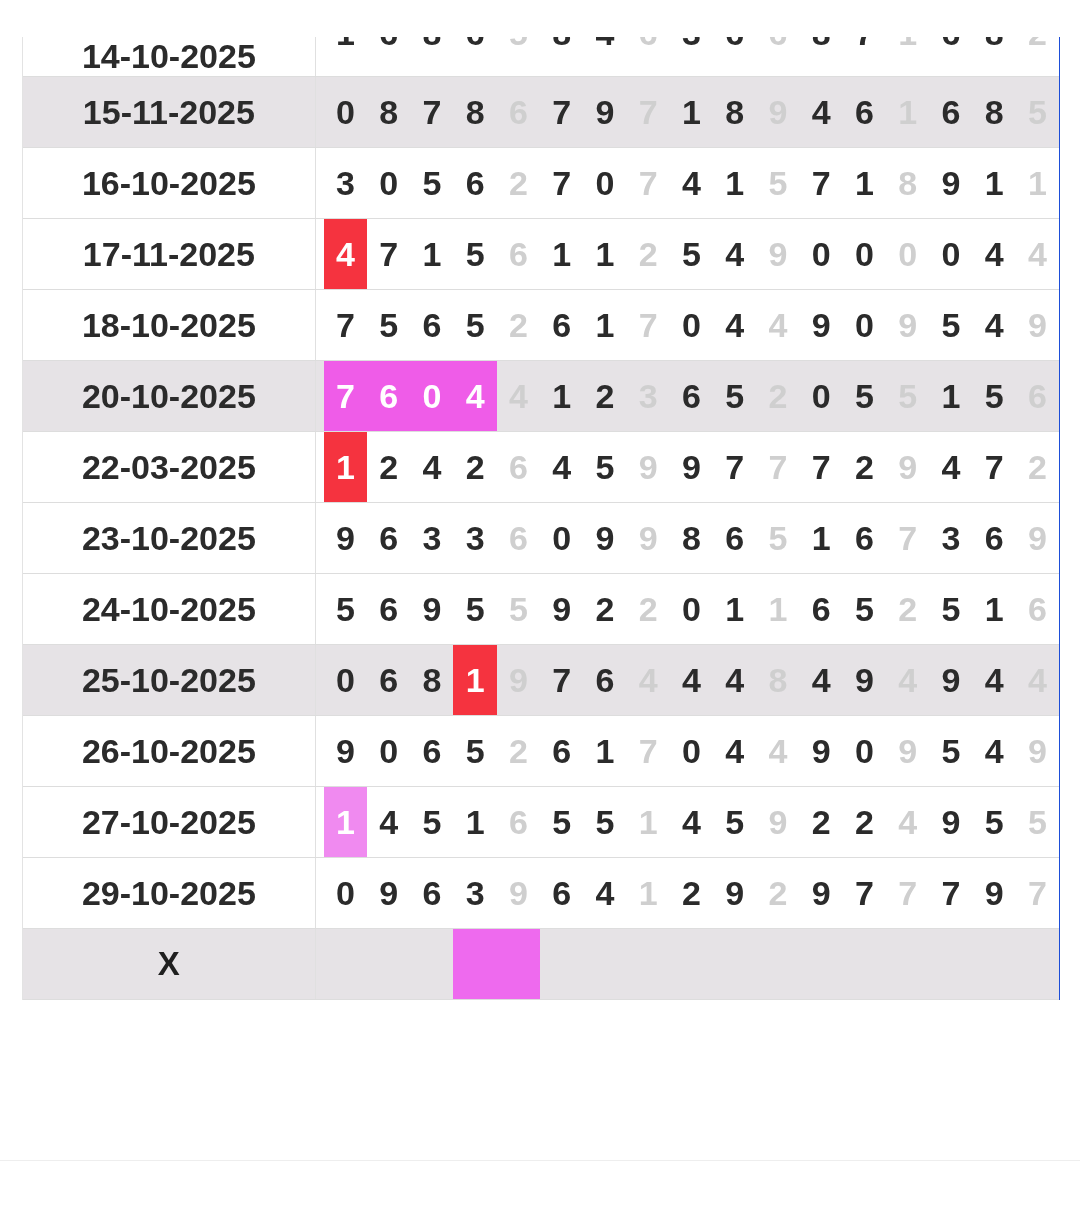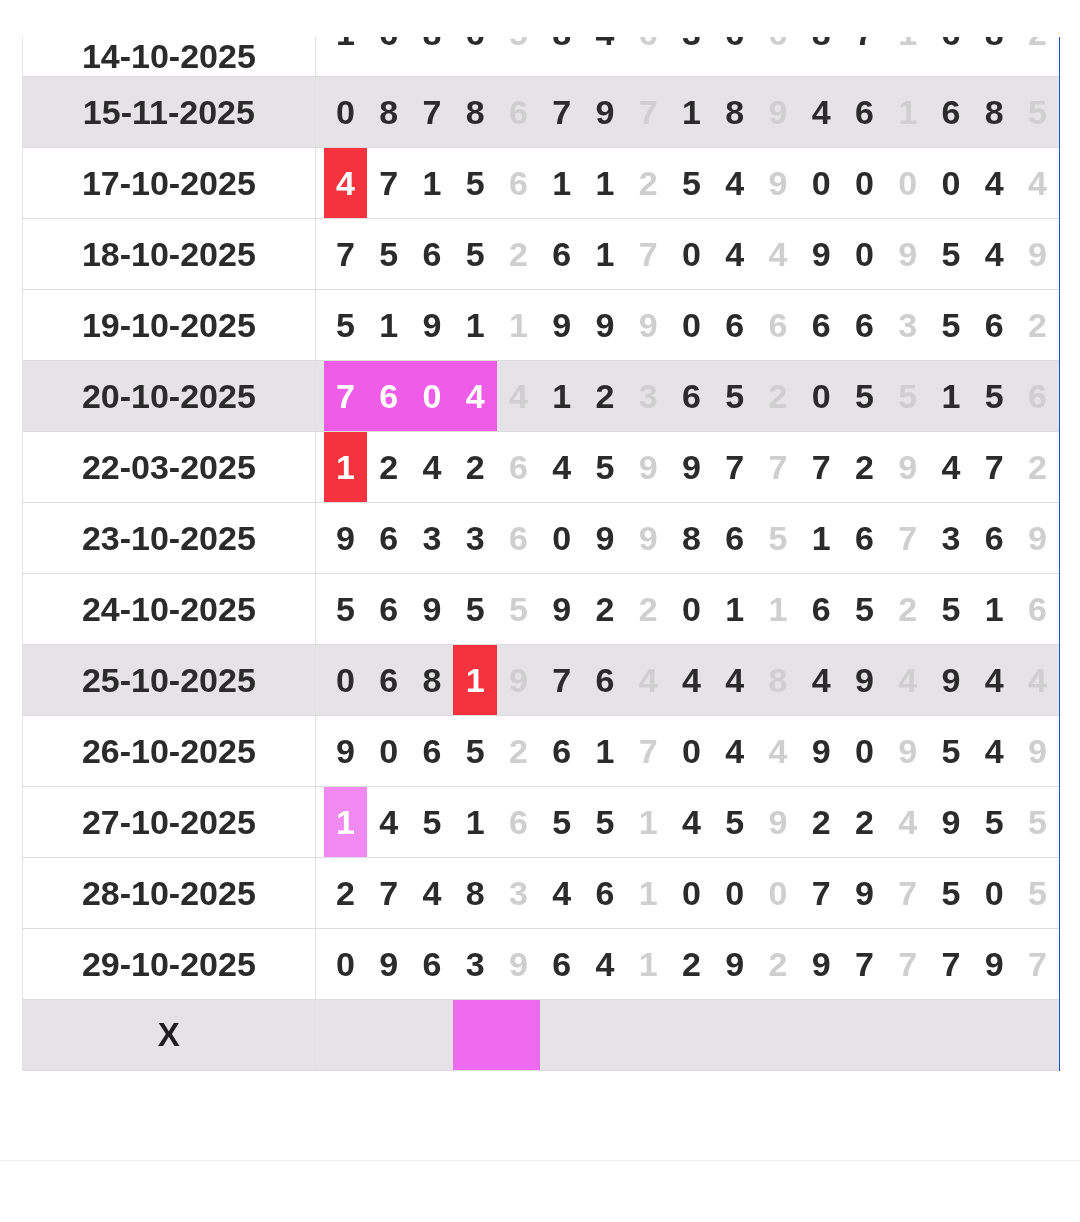--- a/index.html
+++ b/index.html
@@ -219,21 +219,42 @@
             <td class="num">8</td>
             <td class="num dim">9</td>
             <td class="num">4</td>
             <td class="num">6</td>
             <td class="num dim">1</td>
             <td class="num">6</td>
             <td class="num">8</td>
             <td class="num dim">5</td>
           </tr>
           <tr>
-            <td class="date-cell">17-10-2025</td>
+            <td class="date-cell">16-10-2025</td>
+            <td class="gap"></td>
+            <td class="num">3</td>
+            <td class="num">0</td>
+            <td class="num">5</td>
+            <td class="num">6</td>
+            <td class="num dim">2</td>
+            <td class="num">7</td>
+            <td class="num">0</td>
+            <td class="num dim">7</td>
+            <td class="num">4</td>
+            <td class="num">1</td>
+            <td class="num dim">5</td>
+            <td class="num">7</td>
+            <td class="num">1</td>
+            <td class="num dim">8</td>
+            <td class="num">9</td>
+            <td class="num">1</td>
+            <td class="num dim">1</td>
+          </tr>
+          <tr>
+            <td class="date-cell">17-11-2025</td>
             <td class="gap"></td>
             <td class="num">
               <span class="hl hl-red">4</span>
             </td>
             <td class="num">7</td>
             <td class="num">1</td>
             <td class="num">5</td>
             <td class="num dim">6</td>
             <td class="num">1</td>
             <td class="num">1</td>
@@ -261,41 +282,20 @@
             <td class="num dim">7</td>
             <td class="num">0</td>
             <td class="num">4</td>
             <td class="num dim">4</td>
             <td class="num">9</td>
             <td class="num">0</td>
             <td class="num dim">9</td>
             <td class="num">5</td>
             <td class="num">4</td>
             <td class="num dim">9</td>
-          </tr>
-          <tr>
-            <td class="date-cell">19-10-2025</td>
-            <td class="gap"></td>
-            <td class="num">5</td>
-            <td class="num">1</td>
-            <td class="num">9</td>
-            <td class="num">1</td>
-            <td class="num dim">1</td>
-            <td class="num">9</td>
-            <td class="num">9</td>
-            <td class="num dim">9</td>
-            <td class="num">0</td>
-            <td class="num">6</td>
-            <td class="num dim">6</td>
-            <td class="num">6</td>
-            <td class="num">6</td>
-            <td class="num dim">3</td>
-            <td class="num">5</td>
-            <td class="num">6</td>
-            <td class="num dim">2</td>
           </tr>
           <tr class=" shade">
             <td class="date-cell">20-10-2025</td>
             <td class="gap"></td>
             <td class="num">
               <span class="hl hl-magenta">7</span>
             </td>
             <td class="num">
               <span class="hl hl-magenta">6</span>
             </td>
@@ -442,41 +442,20 @@
             <td class="num">5</td>
             <td class="num dim">1</td>
             <td class="num">4</td>
             <td class="num">5</td>
             <td class="num dim">9</td>
             <td class="num">2</td>
             <td class="num">2</td>
             <td class="num dim">4</td>
             <td class="num">9</td>
             <td class="num">5</td>
-            <td class="num dim">5</td>
-          </tr>
-          <tr>
-            <td class="date-cell">28-10-2025</td>
-            <td class="gap"></td>
-            <td class="num">2</td>
-            <td class="num">7</td>
-            <td class="num">4</td>
-            <td class="num">8</td>
-            <td class="num dim">3</td>
-            <td class="num">4</td>
-            <td class="num">6</td>
-            <td class="num dim">1</td>
-            <td class="num">0</td>
-            <td class="num">0</td>
-            <td class="num dim">0</td>
-            <td class="num">7</td>
-            <td class="num">9</td>
-            <td class="num dim">7</td>
-            <td class="num">5</td>
-            <td class="num">0</td>
             <td class="num dim">5</td>
           </tr>
           <tr>
             <td class="date-cell">29-10-2025</td>
             <td class="gap"></td>
             <td class="num">0</td>
             <td class="num">9</td>
             <td class="num">6</td>
             <td class="num">3</td>
             <td class="num dim">9</td>

